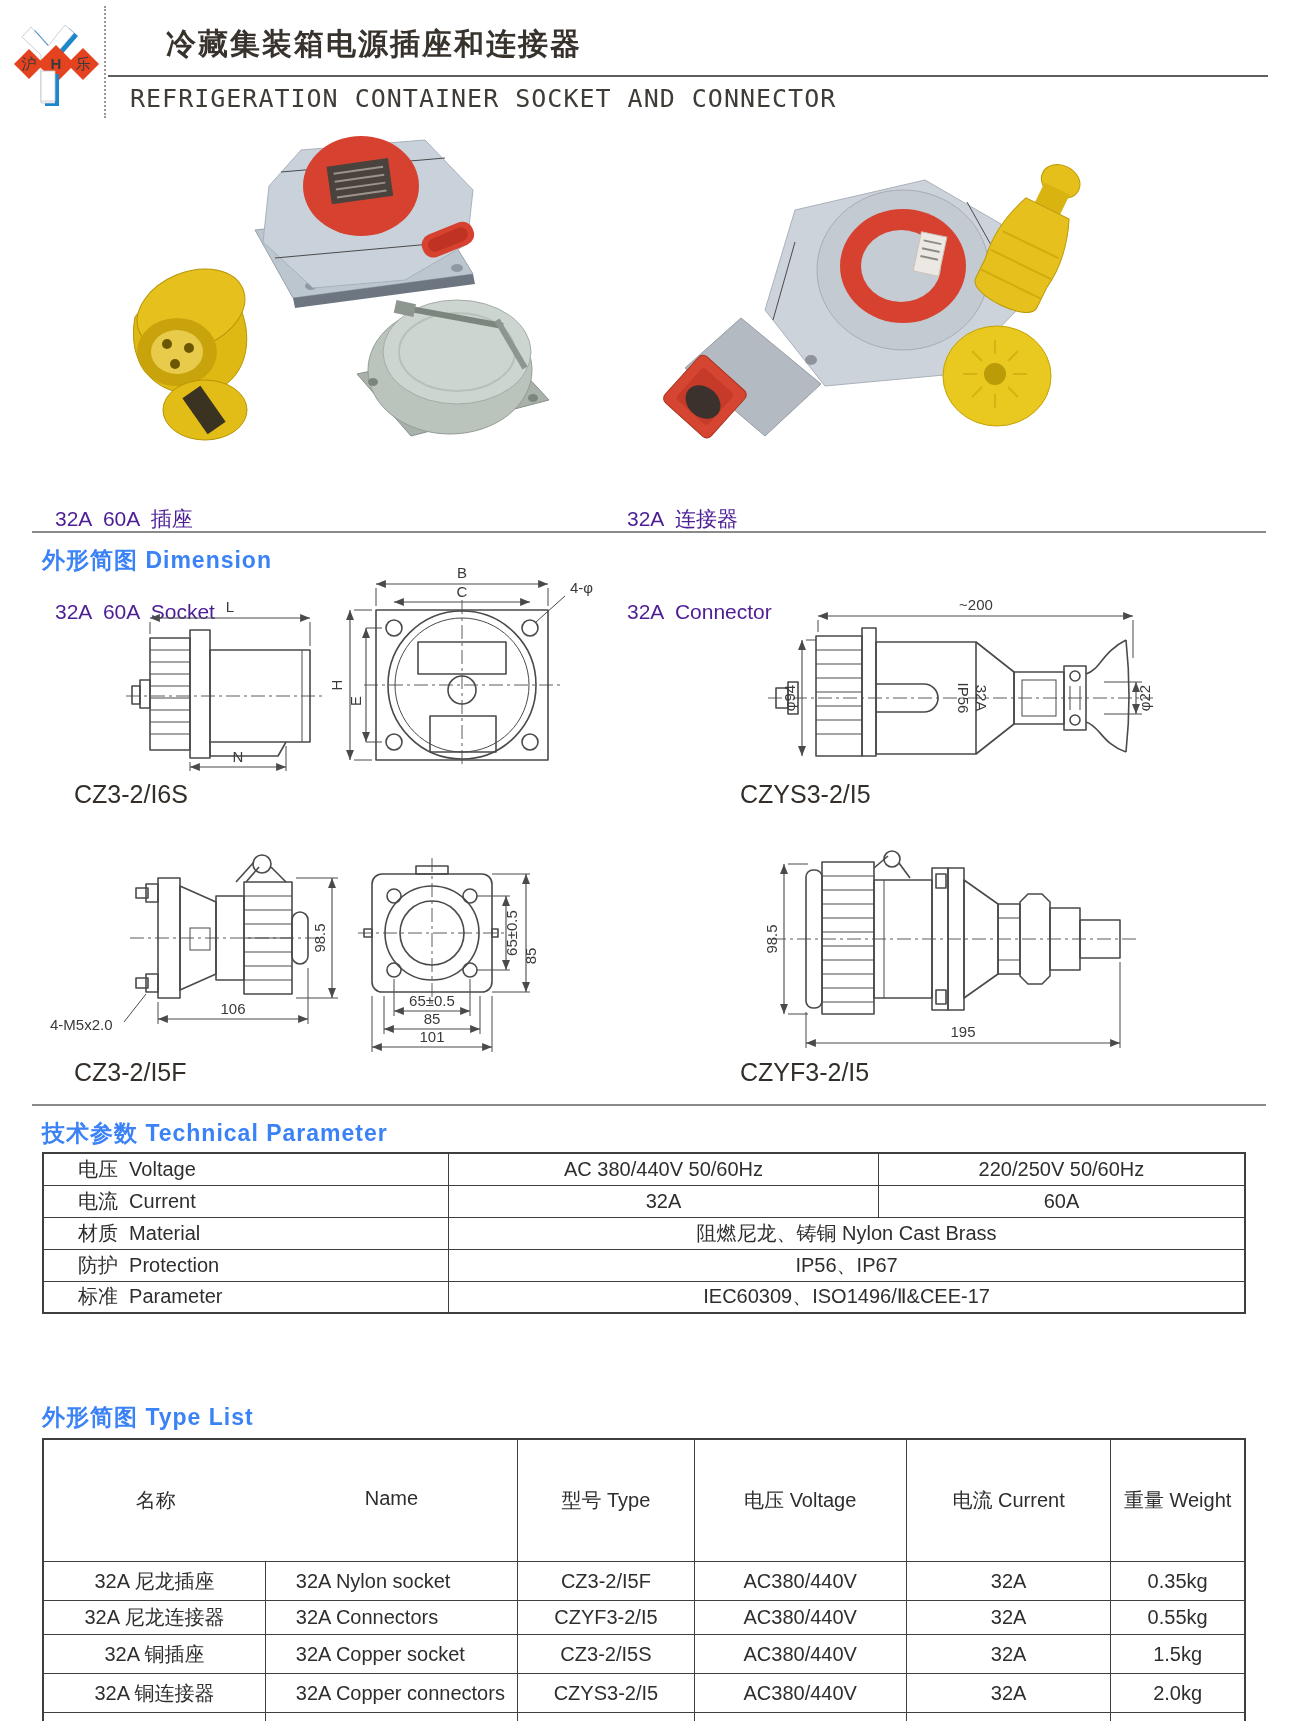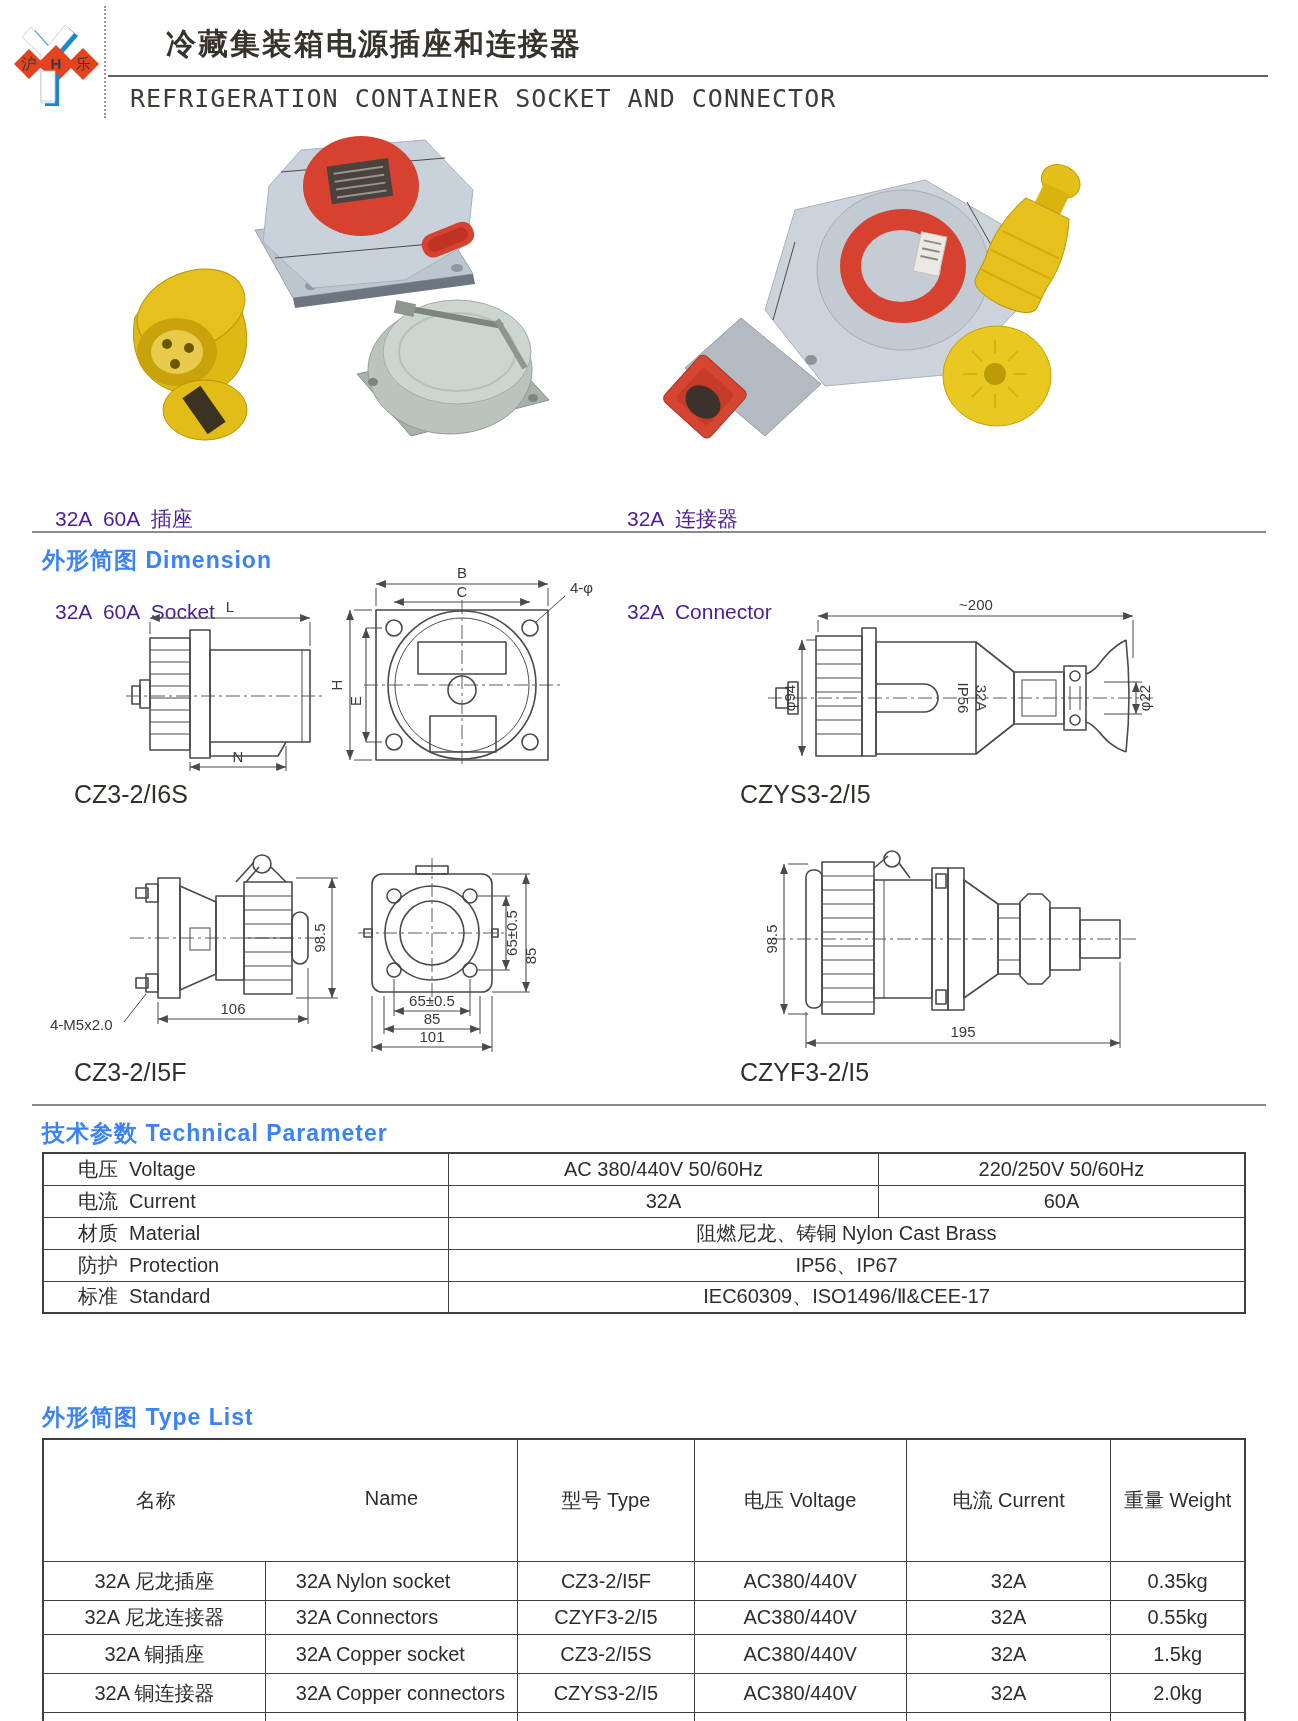--- a/index.html
+++ b/index.html
@@ -473,21 +473,21 @@
     </tr>
     <tr style="height:32px">
       <td class="lbl">材质  Material</td>
       <td class="val" colspan="2">阻燃尼龙、铸铜 Nylon Cast Brass</td>
     </tr>
     <tr style="height:32px">
       <td class="lbl">防护  Protection</td>
       <td class="val" colspan="2">IP56、IP67</td>
     </tr>
     <tr style="height:32px">
-      <td class="lbl">标准  Standard</td>
+      <td class="lbl">标准  Parameter</td>
       <td class="val" colspan="2">IEC60309、ISO1496/Ⅱ&amp;CEE-17</td>
     </tr>
   </tbody>
     </table>
 
   <div class="abs sec-h" style="left:42px;top:1402px">外形简图 Type List</div>
 
   <table class="abs type-table" style="left:42px;top:1438px;width:1204px">
     <colgroup>
       <col style="width:222px">

